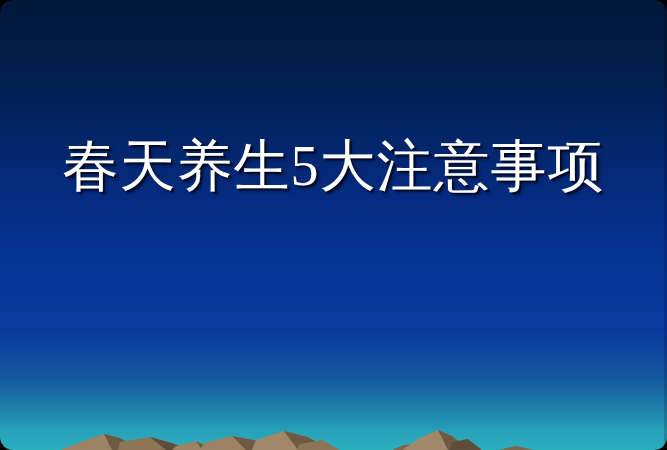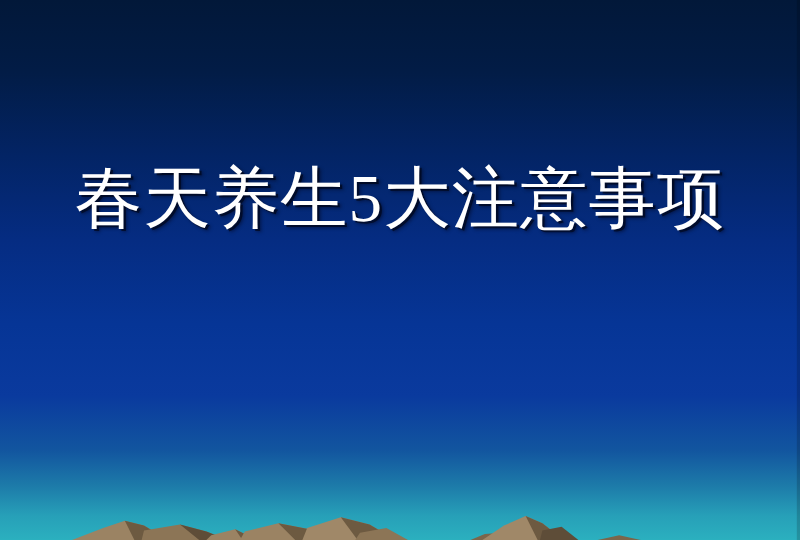--- a/index.html
+++ b/index.html
@@ -8,20 +8,21 @@
     padding: 0;
     background: #000;
   }
 
   #slide {
     position: relative;
     width: 667px;
     height: 450px;
     overflow: hidden;
     font-family: "Liberation Serif", "DejaVu Serif", serif;
+    border-radius: 13px;
   }
 
   
   .sky {
     position: absolute;
     inset: 0;
     background: linear-gradient(
         to bottom,
         #021839   0px,
         #021c46  60px,

